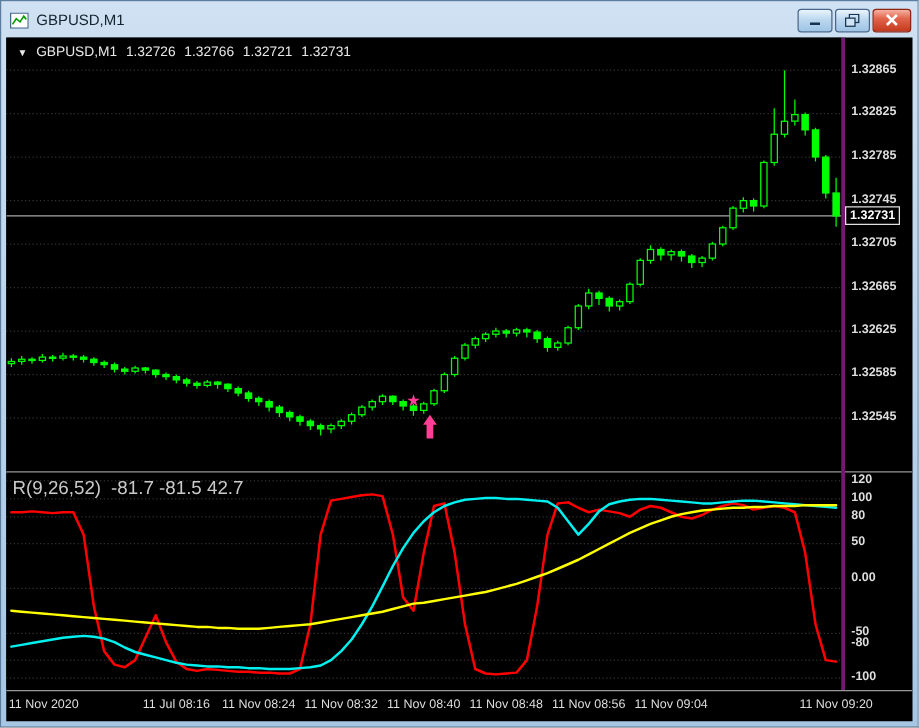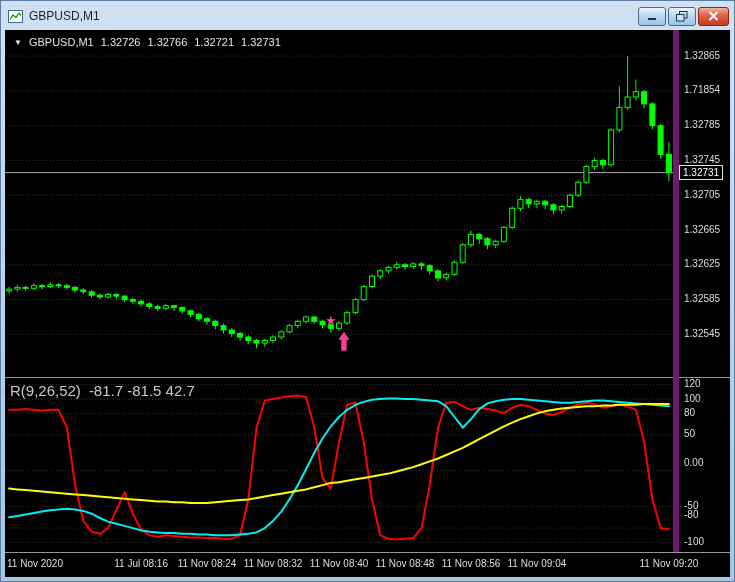--- a/index.html
+++ b/index.html
@@ -29,21 +29,21 @@
   .client{position:absolute;left:4px;top:29px;width:725px;height:547px;background:#000;overflow:hidden;}
   .panel{position:absolute;left:0;background:#000;}
   #main-svg{top:0;}
   #ind-svg{top:349px;}
   .sep{position:absolute;left:0;width:725px;height:1px;background:#969696;}
   #sep1{top:347px;}
   #sep2{top:522px;}
   .ohlc{position:absolute;left:9px;top:6px;display:flex;gap:7px;align-items:center;color:#e8e8e8;font-size:11px;}
   .tri{font-size:8px;color:#e8e8e8;}
   .indhdr{position:absolute;left:5px;top:352px;display:flex;gap:8px;color:#c9c9c9;font-size:15px;}
-  .axis-col{position:absolute;left:668px;top:0;width:57px;height:522px;border-left:6px solid #701a75;box-sizing:border-box;}
+  .axis-col{position:absolute;left:668px;top:0;width:57px;height:522px;border-left:3px solid #701a75;box-sizing:border-box;font-weight:bold;}
   .axlabel{position:absolute;left:5px;font-size:10px;color:#dedede;white-space:nowrap;}
   .bidtag{
     position:absolute;left:0;background:#000;border:1px solid #e0e0e0;color:#ffffff;
     font-size:10px;line-height:13px;padding:0 3px;white-space:nowrap;
   }
   .time-axis{position:absolute;left:0;top:523px;width:613px;height:24px;}
   .tlabel{position:absolute;top:5px;font-size:10px;color:#dedede;white-space:nowrap;}
 </style>
 </head>
 <body>
@@ -282,21 +282,21 @@
 
     <div class="indhdr">
       <span>R(9,26,52)</span>
       <span>-81.7 -81.5 42.7</span>
     </div>
 
     <div class="sep" id="sep2"></div>
 
     <div class="axis-col">
         <div class="axlabel" style="top: 19.6px;">1.32865</div>
-        <div class="axlabel" style="top: 54.4px;">1.71854</div>
+        <div class="axlabel" style="top: 54.4px;">1.32825</div>
         <div class="axlabel" style="top: 89.2px;">1.32785</div>
         <div class="axlabel" style="top: 124px;">1.32745</div>
         <div class="axlabel" style="top: 158.7px;">1.32705</div>
         <div class="axlabel" style="top: 193.5px;">1.32665</div>
         <div class="axlabel" style="top: 228.3px;">1.32625</div>
         <div class="axlabel" style="top: 263.1px;">1.32585</div>
         <div class="axlabel" style="top: 297.9px;">1.32545</div>
         <div class="bidtag" style="top: 134.6px;">1.32731</div>
         <div class="axlabel" style="top: 348.2px;">120</div>
         <div class="axlabel" style="top: 362.6px;">100</div>

